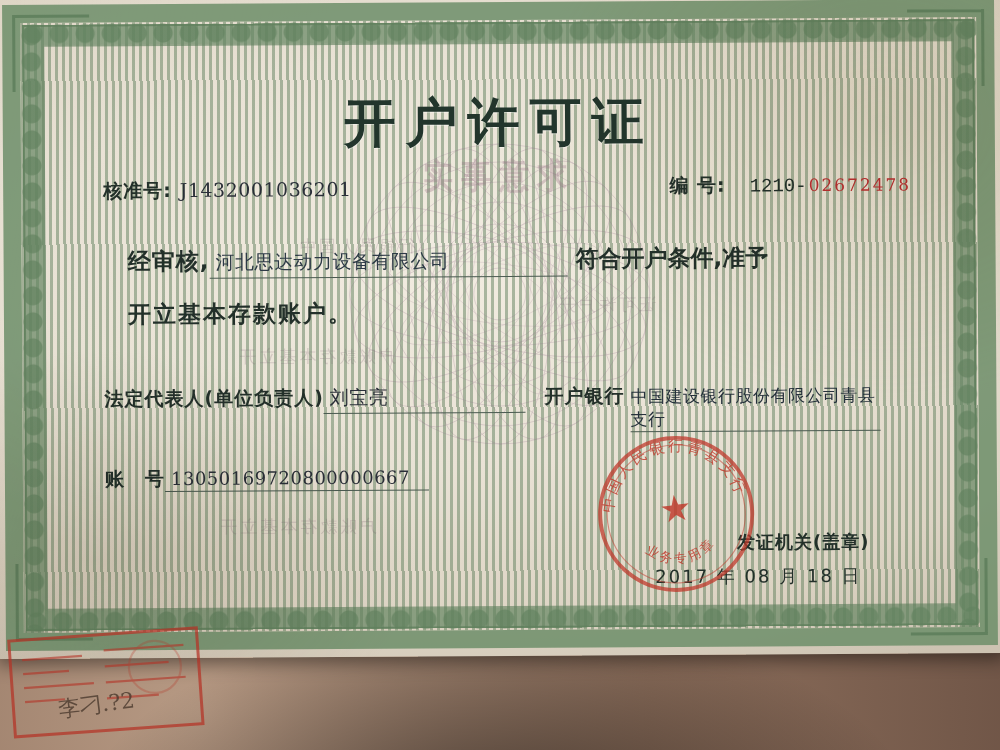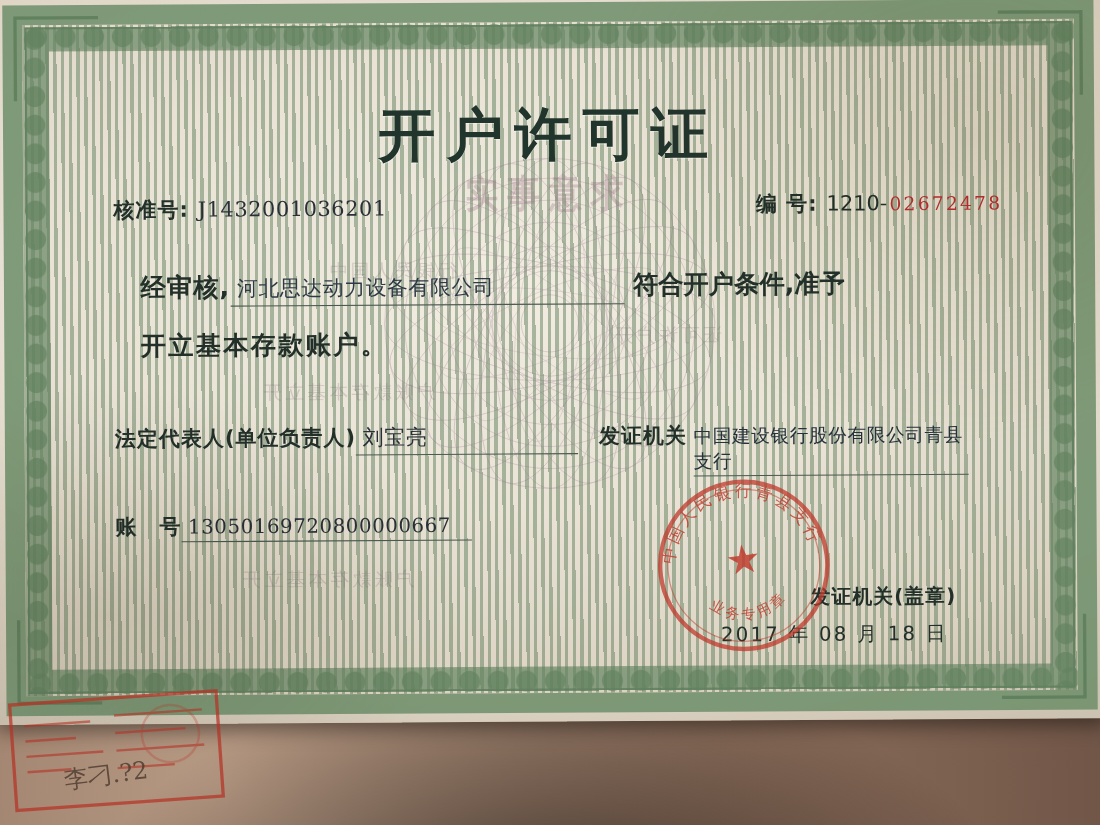--- a/index.html
+++ b/index.html
@@ -344,39 +344,39 @@
 
       <div class="title">开户许可证</div>
 
       <div class="row r-approve">
         <span class="lbl">核准号:</span>
         <span class="hand" style="margin-left:8px;">J1432001036201</span>
       </div>
 
       <div class="row r-serial">
         <span class="lbl">编 号:</span>
-        <span style="margin-left:8px;">1210-</span>
+        <span style="margin-left:24px;font-family:Liberation Mono, monospace;">1210-</span>
         <span class="red" style="font-size:17px;margin-left:2px;">02672478</span>
       </div>
 
       <div class="row r-body1">
         <span class="lbl">经审核,</span>
         <span class="underline hand company">河北思达动力设备有限公司</span>
         <span class="tail">符合开户条件,准予</span>
       </div>
 
       <div class="row r-body2">开立基本存款账户。</div>
 
       <div class="row r-rep">
         <span class="lbl">法定代表人(单位负责人)</span>
         <span class="underline hand rep-name">刘宝亮</span>
       </div>
 
       <div class="row r-bank">
-        <span class="lbl">发证机关</span>
+        <span class="lbl">开户银行</span>
         <span class="hand bank-val" style="margin-left:6px;">中国建设银行股份有限公司青县支行</span>
       </div>
 
       <div class="row r-acct">
         <span class="lbl">账　号</span>
         <span class="underline hand acct-val">13050169720800000667</span>
       </div>
 
       <div class="issuer">发证机关(盖章)</div>
       <div class="issue-date">2017 年 08 月 18 日</div>

